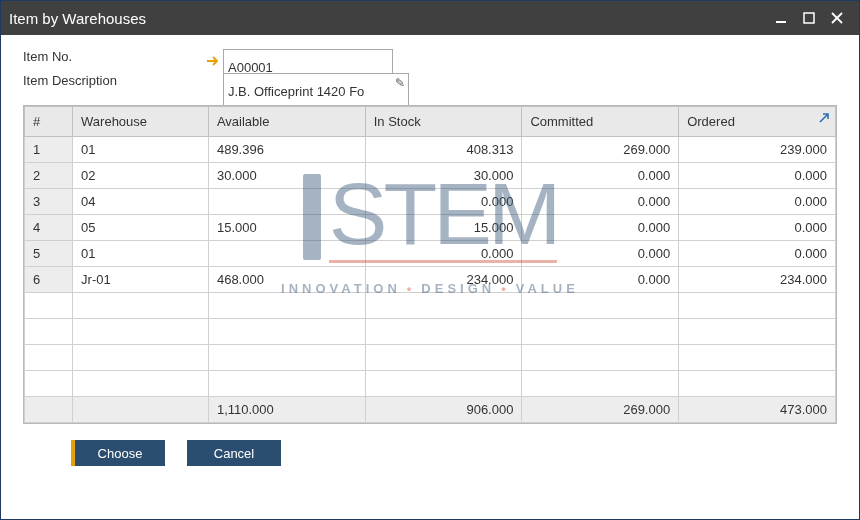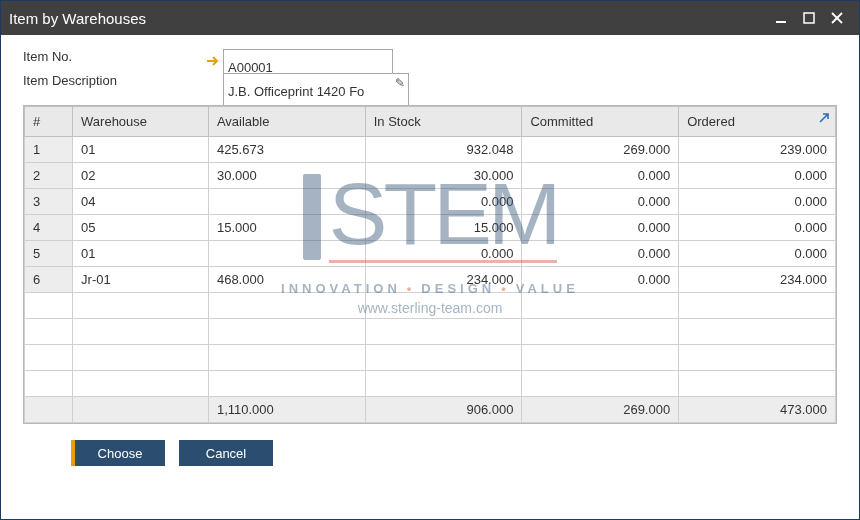--- a/index.html
+++ b/index.html
@@ -49,21 +49,21 @@
   table.grid td.row-head { background: #ededed; }
   table.grid td.num { text-align: right; }
   table.grid tr.empty td { background: #fff; }
   table.grid tr.totals td {
     background: #ededed; font-weight: normal;
   }
   .expand-icon {
     position: absolute; top: 4px; right: 4px; width: 16px; height: 16px;
     cursor: pointer; display: flex; align-items: center; justify-content: center;
   }
-  .button-row { margin-top: 16px; display: flex; gap: 14px; padding-left: 48px; }
+  .button-row { margin-top: 16px; display: flex; gap: 22px; padding-left: 48px; }
   .btn {
     min-width: 94px; height: 26px; background: #2b4d6f; color: #fff;
     border: none; font-size: 13px; cursor: pointer;
     display: flex; align-items: center; justify-content: center;
   }
   .btn.primary { border-left: 4px solid #e8a008; }
   .watermark {
     position: absolute; top: 135px; left: 0; right: 0;
     pointer-events: none; user-select: none; z-index: 10;
     display: flex; flex-direction: column; align-items: center;
@@ -155,22 +155,22 @@
             <th>Available</th>
             <th>In Stock</th>
             <th>Committed</th>
             <th>Ordered</th>
           </tr>
         </thead>
         <tbody id="grid-body">
             <tr>
               <td class="row-head">1</td>
               <td>01</td>
-              <td>425.673</td>
-              <td class="num">932.048</td>
+              <td>489.396</td>
+              <td class="num">408.313</td>
               <td class="num">269.000</td>
               <td class="num">239.000</td>
             </tr>
             <tr>
               <td class="row-head">2</td>
               <td>02</td>
               <td>30.000</td>
               <td class="num">30.000</td>
               <td class="num">0.000</td>
               <td class="num">0.000</td>
@@ -259,17 +259,16 @@
     </div>
 
     <div class="watermark">
       <div class="logo-row">
         <div class="block"></div>
         <div class="logo-text">STEM</div>
       </div>
       <div class="tagline">
         <span>INNOVATION</span><span class="dot">•</span><span>DESIGN</span><span class="dot">•</span><span>VALUE</span>
       </div>
-      <div class="url">www.sterling-team.com</div>
     </div>
 
   </div>
 </div>
 
 </body></html>

